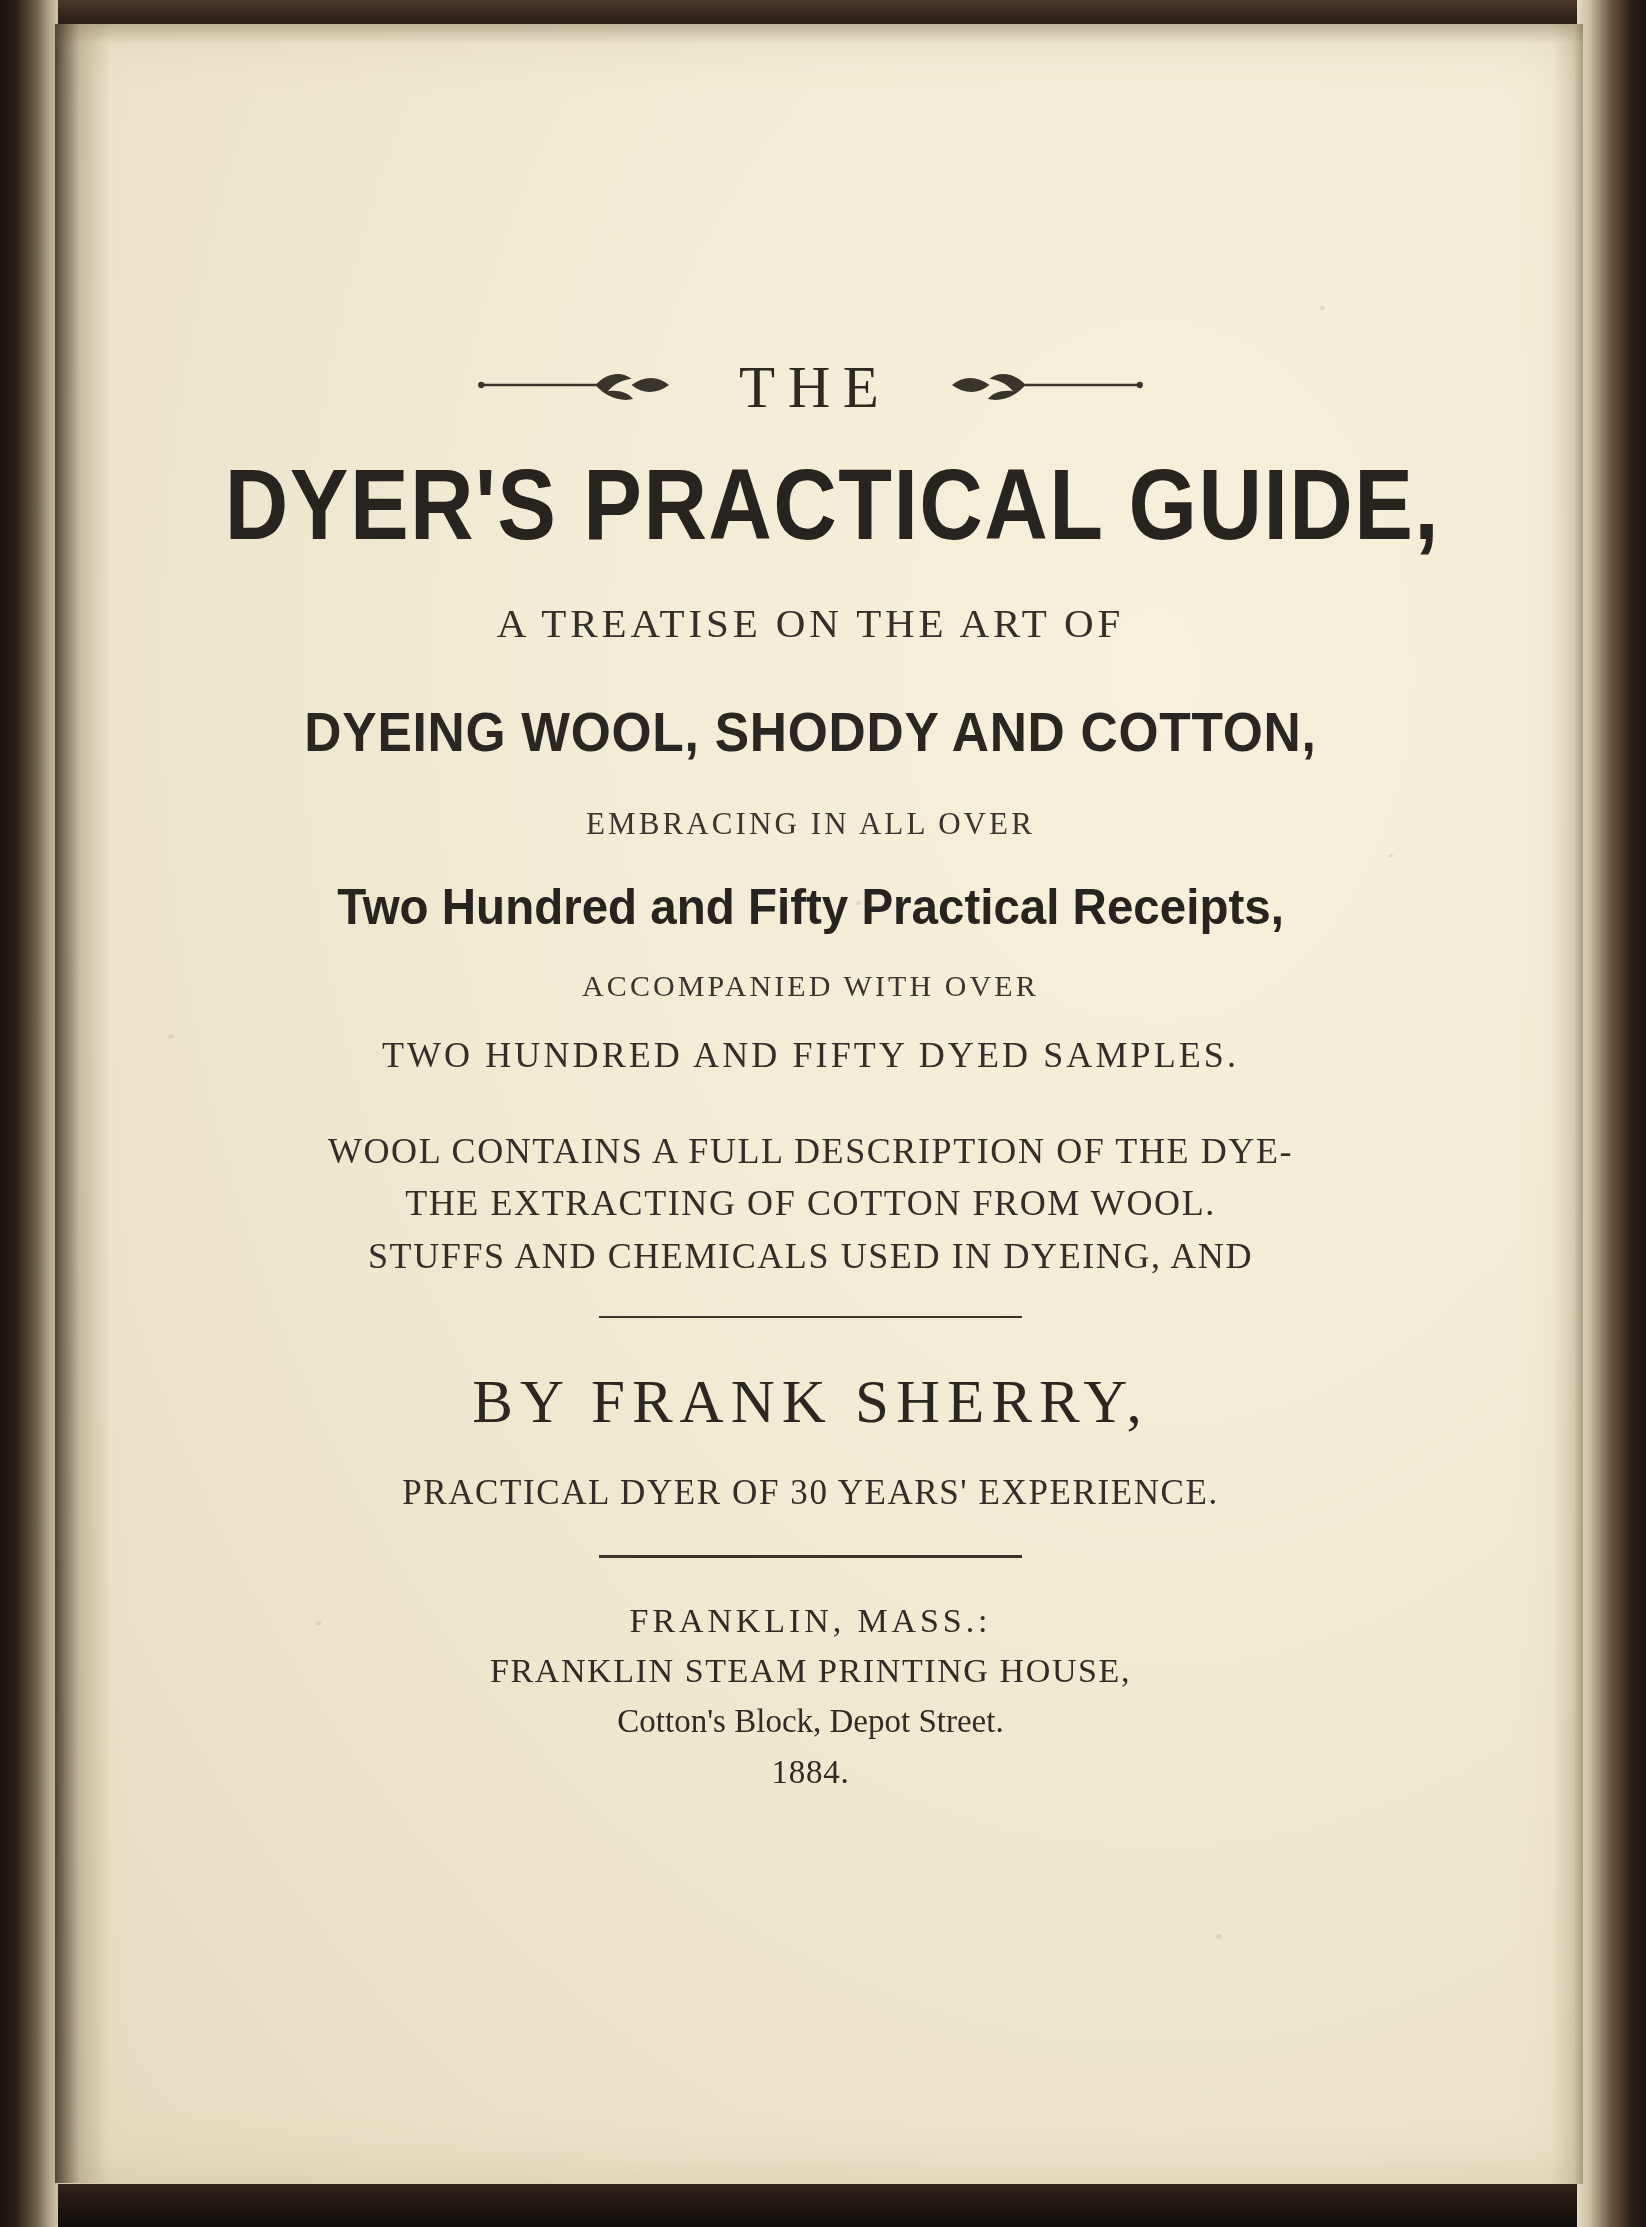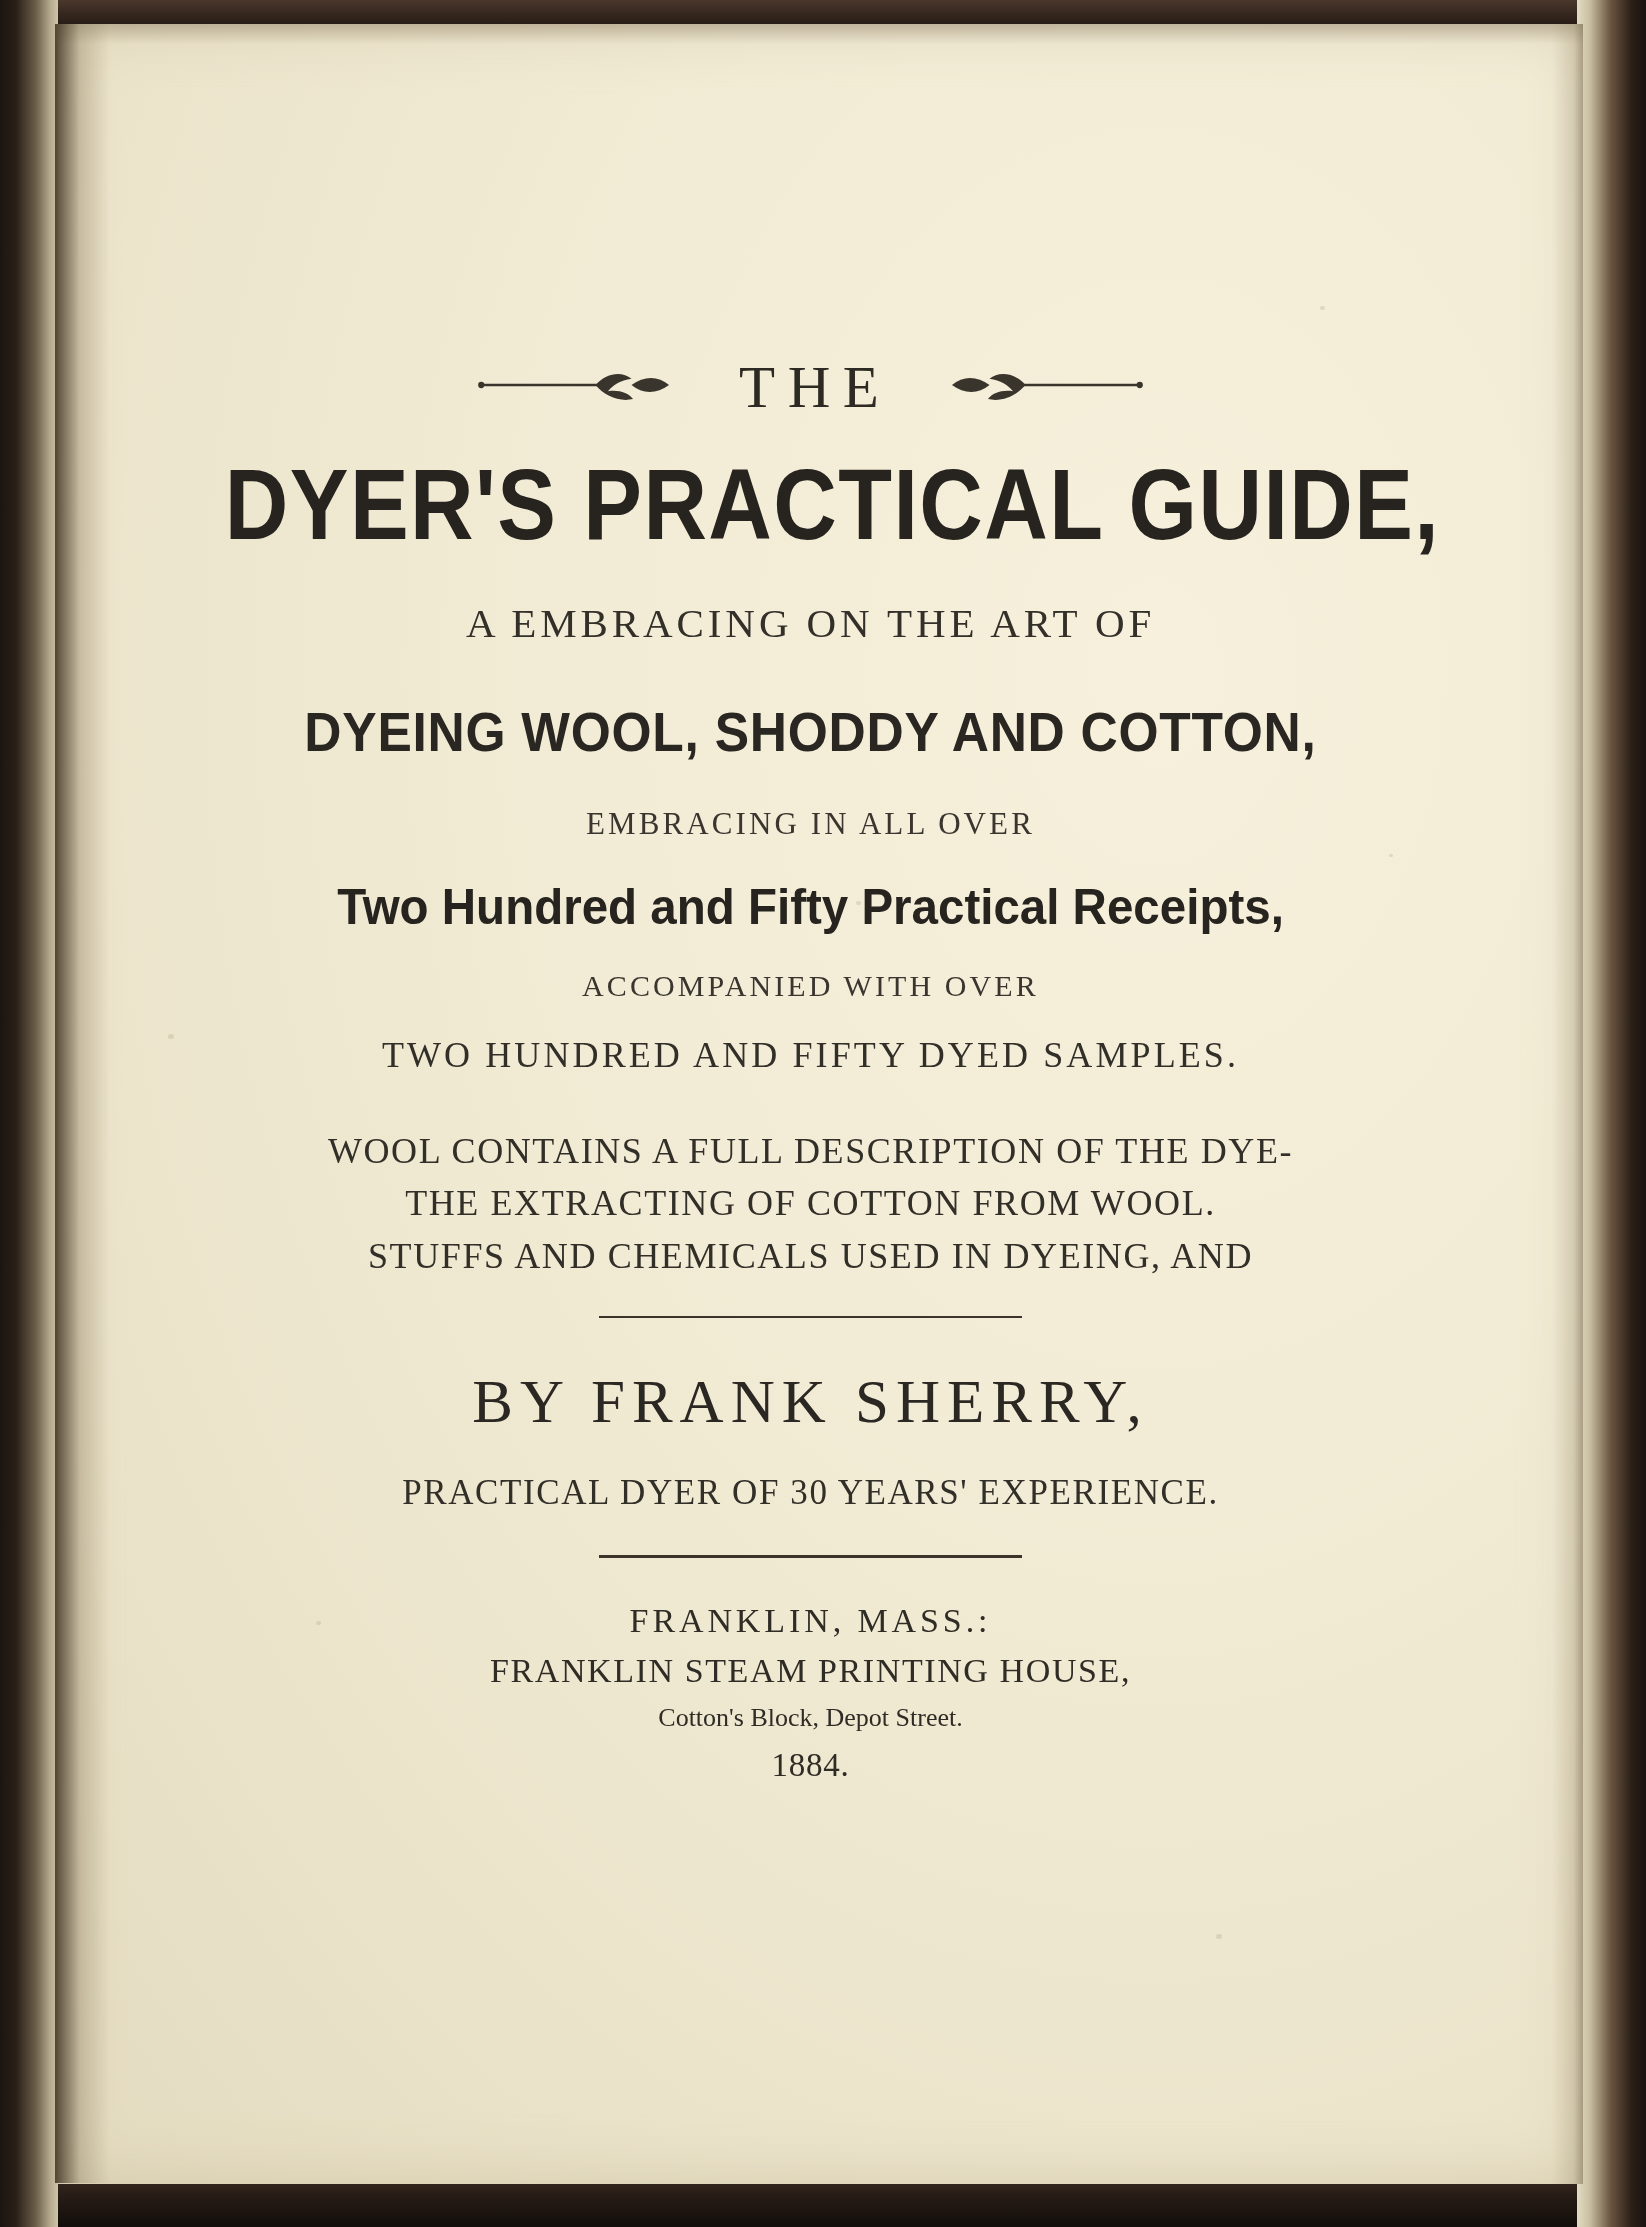--- a/index.html
+++ b/index.html
@@ -222,21 +222,21 @@
   }
   .imprint-house {
     font-family: "Liberation Serif", serif;
     font-size: 34px;
     letter-spacing: 1.6px;
     color: #2f2c26;
     margin-bottom: 12.5px;
   }
   .imprint-addr {
     font-family: "Liberation Serif", serif;
-    font-size: 26px;
+    font-size: 33px;
     color: #2f2c26;
     margin-bottom: 14px;
   }
   .imprint-year {
     font-family: "Liberation Serif", serif;
     font-size: 33px;
     letter-spacing: 0.8px;
     color: #2f2c26;
   }
 </style>
@@ -282,21 +282,21 @@
               <circle cx="4" cy="23" r="4" fill="#3a352c"></circle>
               <path d="M150 23 c14 -16 34 -18 46 -8 c-14 2 -24 8 -30 16 c14 -2 26 2 32 10 c-18 4 -36 -4 -48 -18 z" fill="#3a352c"></path>
               <path d="M196 23 c16 -12 34 -12 48 0 c-16 12 -34 12 -48 0 z" fill="#3a352c"></path>
             </g>
           </svg>
         </span>
       </div>
 
       <div class="main-title">DYER'S PRACTICAL GUIDE,</div>
 
-      <div class="subtitle-1">A EMBRACING ON THE ART OF</div>
+      <div class="subtitle-1">A TREATISE ON THE ART OF</div>
 
       <div class="subtitle-2">DYEING WOOL, SHODDY AND COTTON,</div>
 
       <div class="embracing">EMBRACING IN ALL OVER</div>
 
       <div class="receipts">Two Hundred and Fifty Practical Receipts,</div>
 
       <div class="accompanied">ACCOMPANIED WITH OVER</div>
 
       <div class="samples">TWO HUNDRED AND FIFTY DYED SAMPLES.</div>

